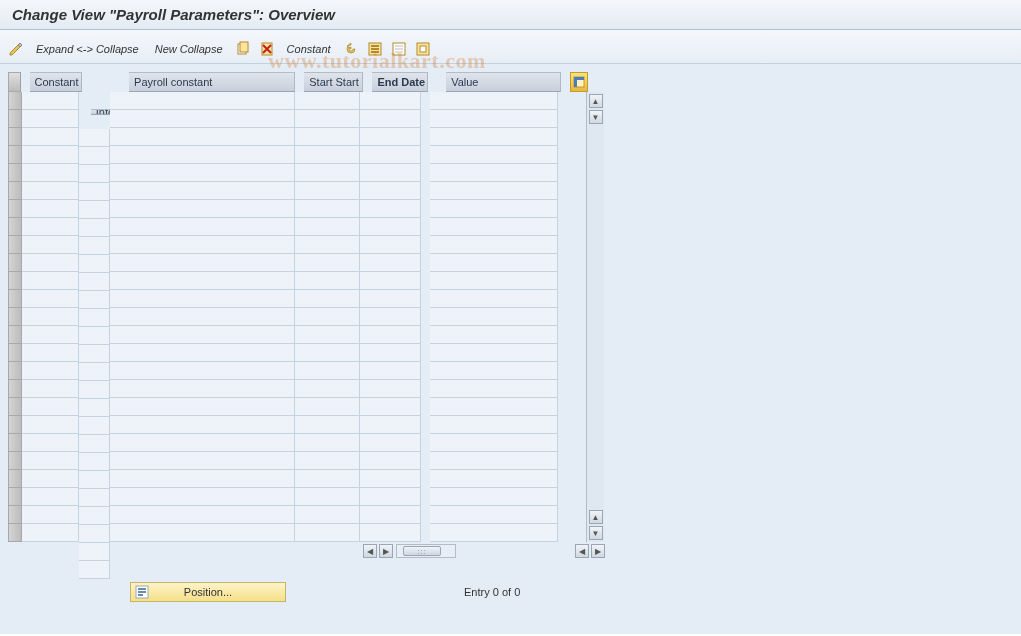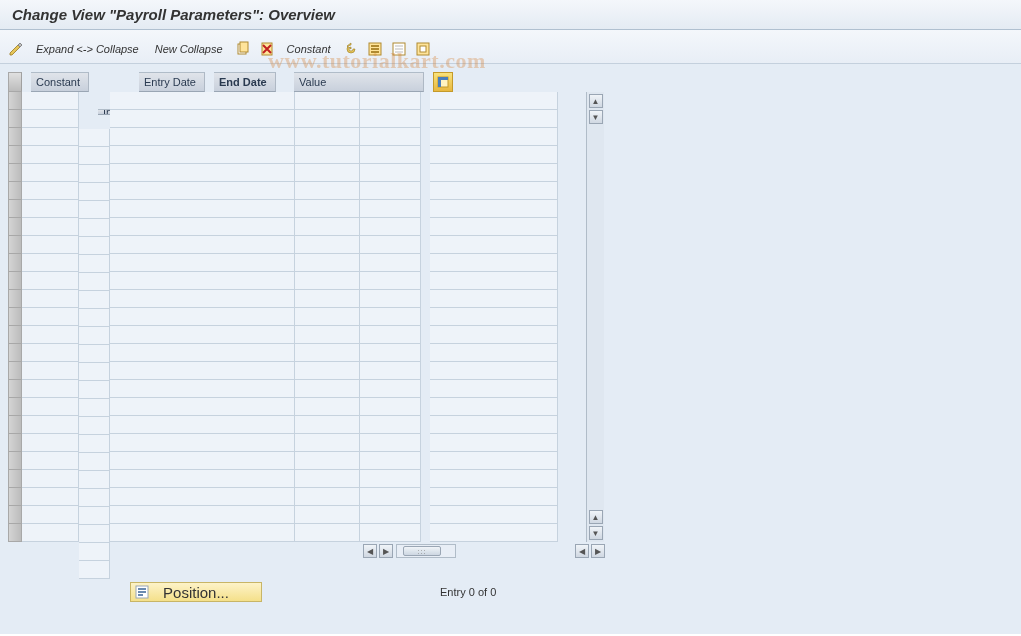--- a/index.html
+++ b/index.html
@@ -163,29 +163,29 @@
       display:flex;align-items:center;justify-content:center;
       color:#888;font-size:8px;letter-spacing:1px;
     }
     .footer-row {
       display:flex;
       align-items:center;
       padding: 22px 0 0 122px;
       gap: 150px;
     }
     .position-btn {
-      width: 132px;
+      width: 156px;
       height: 20px;
       background: linear-gradient(to bottom,#fdf3c8,#f4e08a);
       border:1px solid #c8b566;
       display:flex;
       align-items:center;
       justify-content:center;
       gap:8px;
-      font-size:15px;
+      font-size:11px;
       color:#333;
       position:relative;
     }
     .position-btn .pos-icon{
       position:absolute;left:4px;top:2px;
       width:14px;height:14px;
     }
     .entry-text { font-size:11px; color:#333;margin-left:28px; }
     .watermark {
       position: absolute;
@@ -260,21 +260,22 @@
 
 <div class="watermark">www.tutorialkart.com</div>
 
 <div class="content-area">
   <div class="grid-wrap">
 
     <div class="grid-header">
       <div class="rowsel-head"></div>
       <div class="col-head c-const">Constant</div>
       <div class="col-head c-info">Info</div>
-      <div class="col-head c-start">Entry Date</div>
+      <div class="col-head c-pay">Payroll constant</div>
+      <div class="col-head c-start">Start Start</div>
       <div class="col-head c-end">End Date</div>
       <div class="col-head c-value">Value</div>
       <div class="config-btn">
         <svg width="12" height="12" viewBox="0 0 12 12">
             <rect x="1" y="1" width="10" height="10" fill="#fff3c0" stroke="#c49a2a"></rect>
             <rect x="1" y="1" width="3" height="10" fill="#4a7ebb"></rect>
             <rect x="1" y="1" width="10" height="3" fill="#4a7ebb"></rect>
           </svg>
       </div>
       <div style="width:10px"></div>

